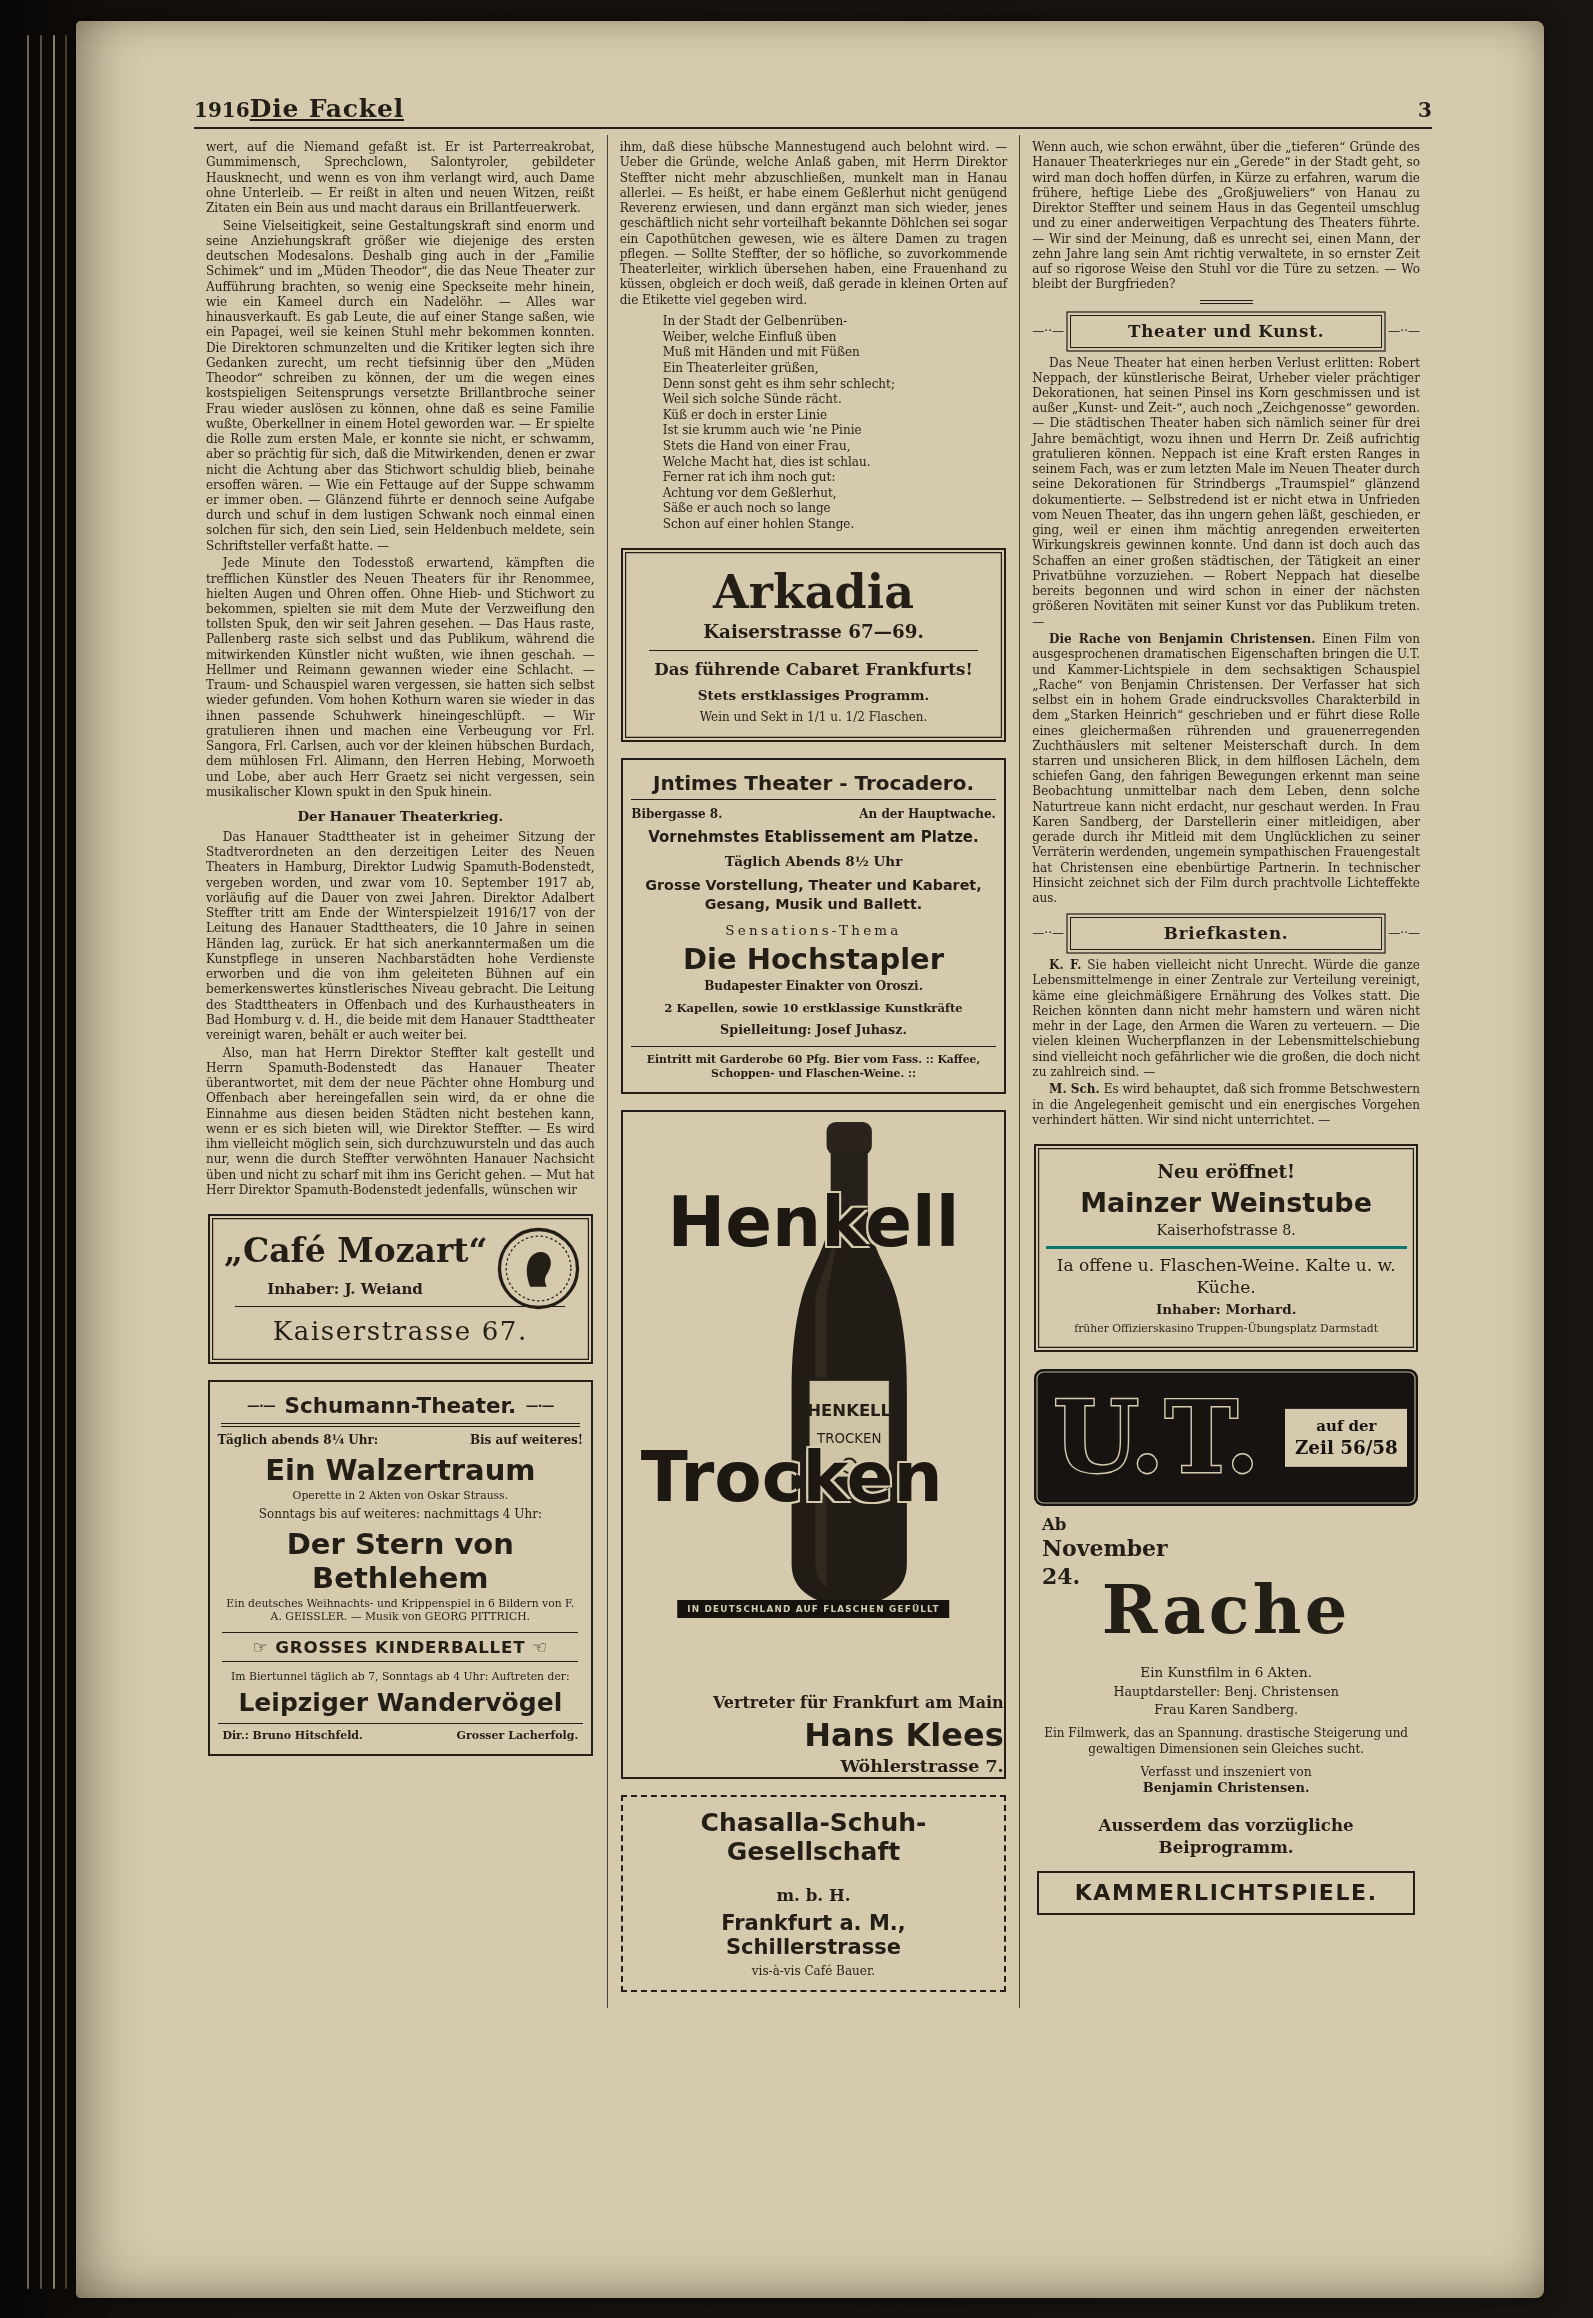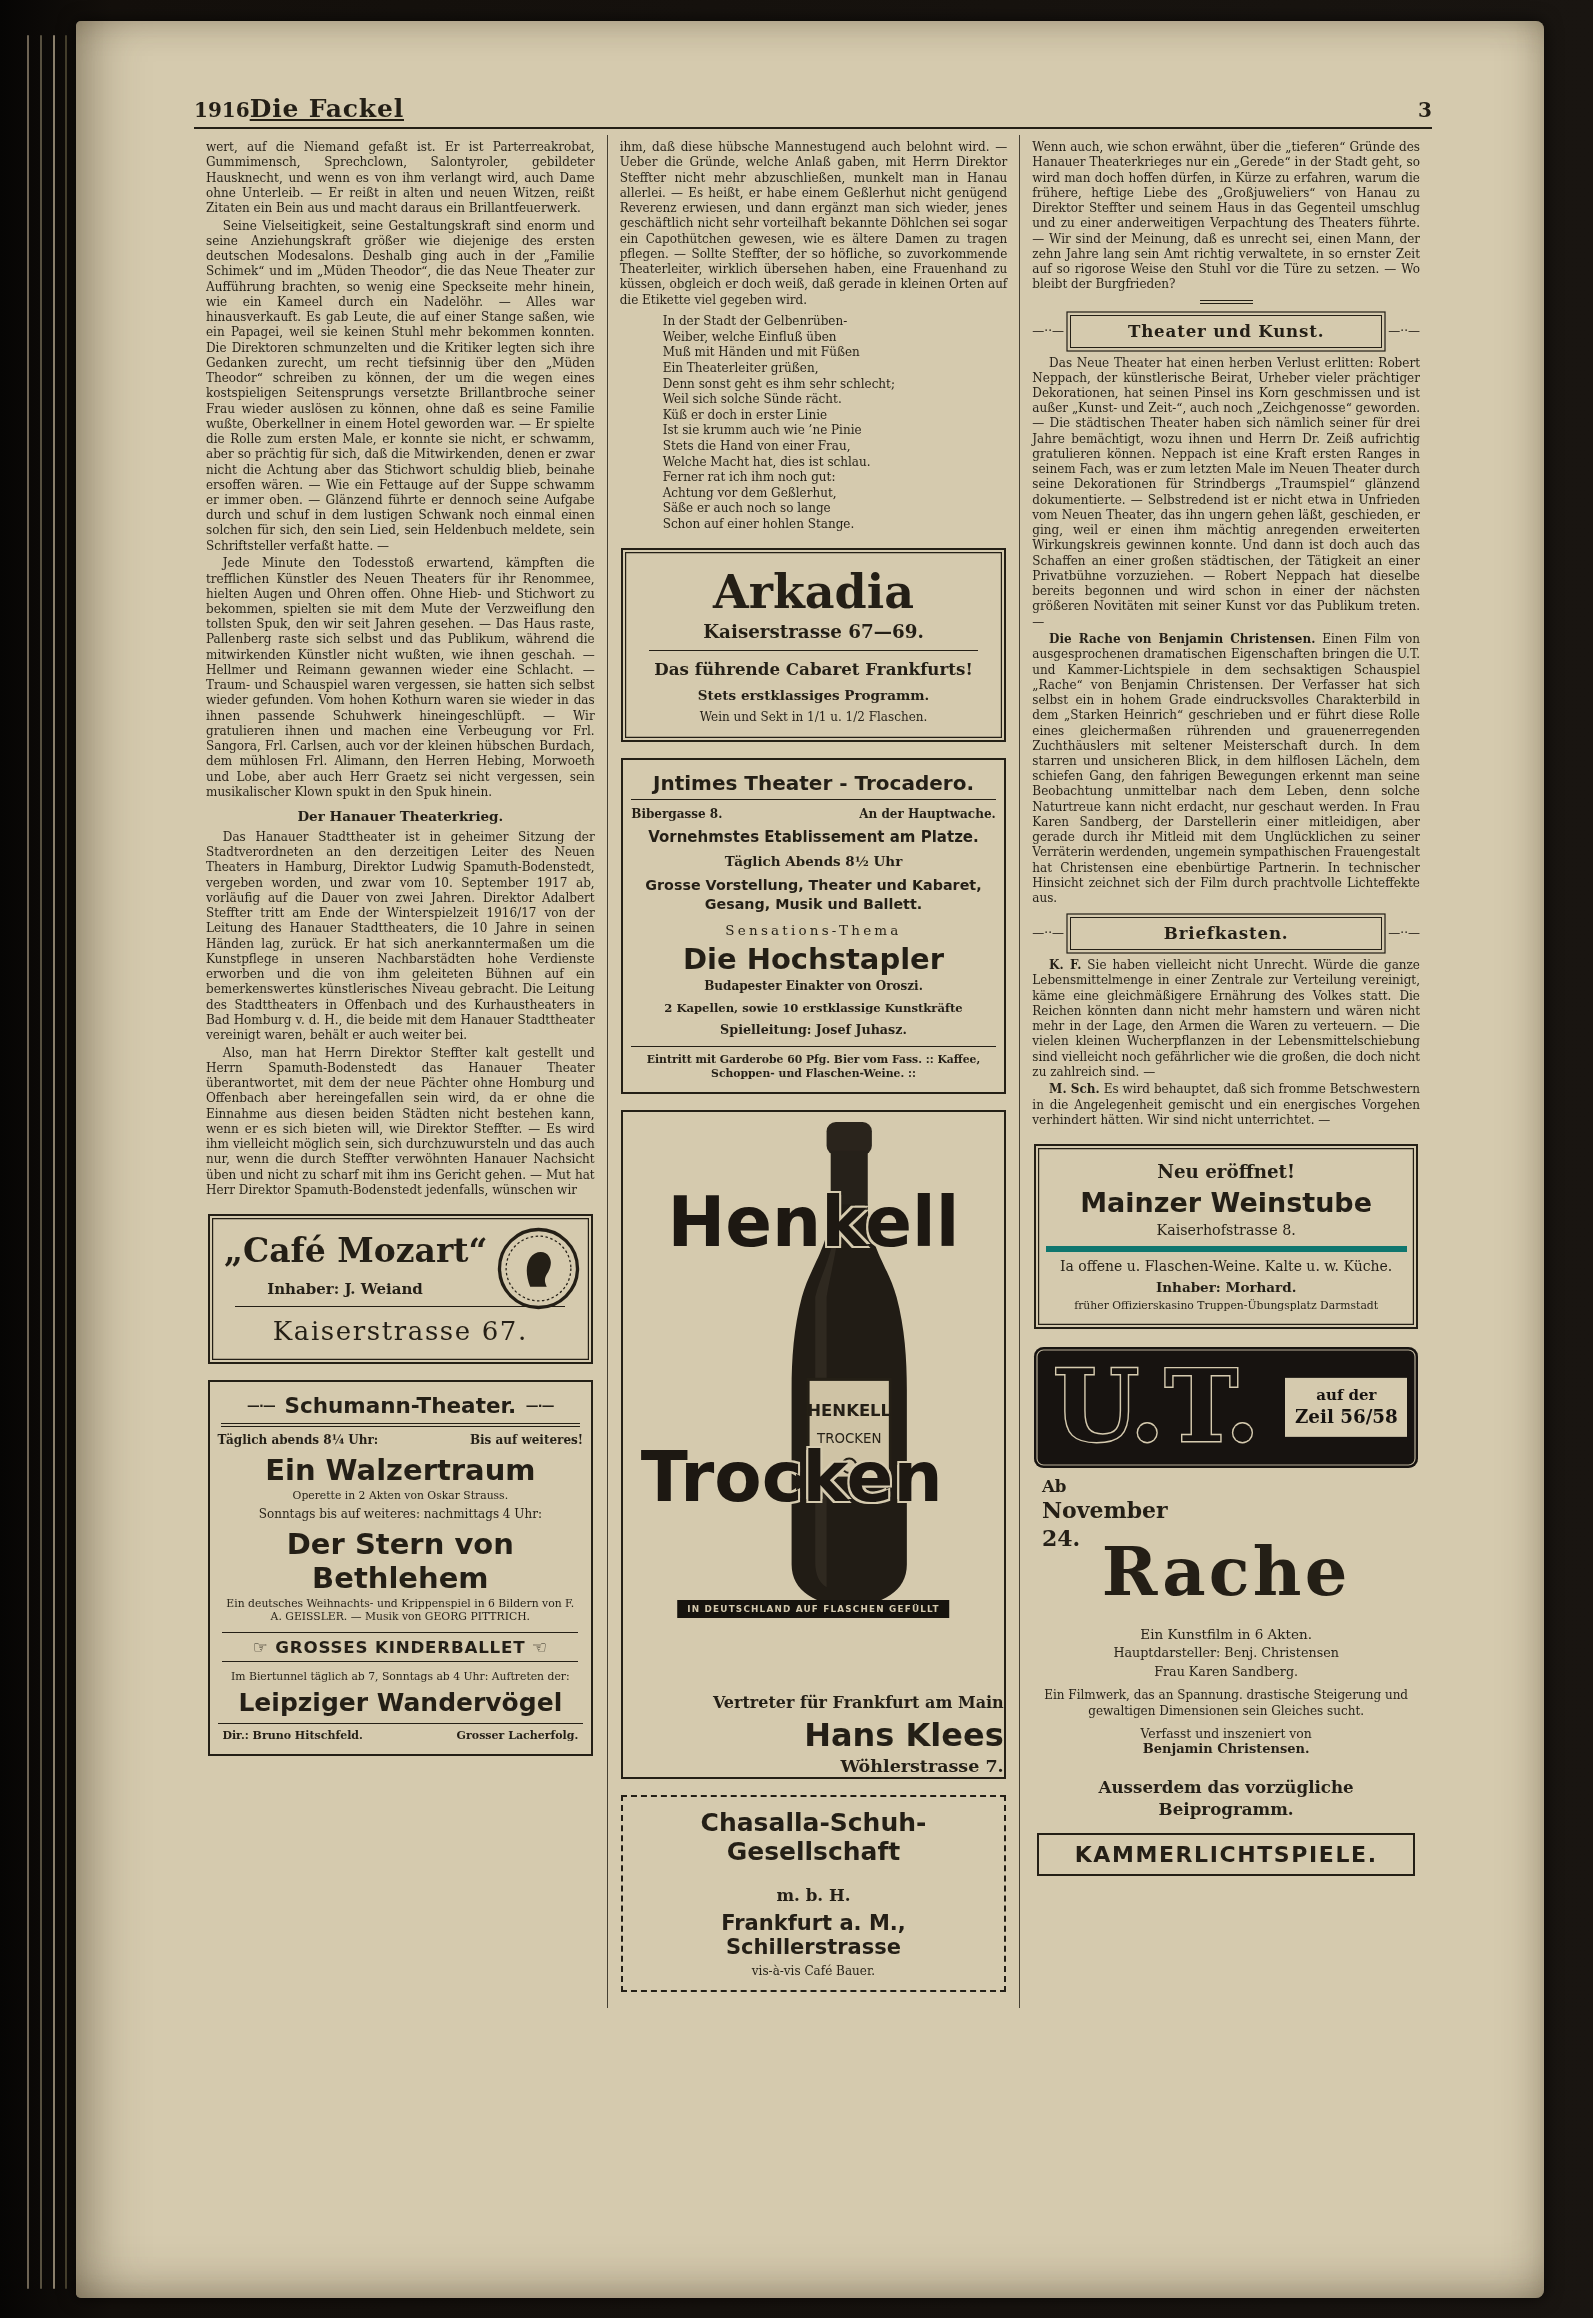--- a/index.html
+++ b/index.html
@@ -94,25 +94,25 @@
   .chas .l4 { font-size:12px; margin-top:4.8px; }
   
   .secbox-wrap { display:flex; align-items:center; gap:6.4px; margin:11px 0 8px; }
   .secbox-wrap .orn { font-size:12px; white-space:nowrap; }
   .secbox { flex:1; border:1.2px solid #241f16; box-shadow:0 0 0 2.4px #d5caae, 0 0 0 3.6px #241f16; padding:4.8px 3.2px;
             text-align:center; font-weight:bold; font-size:16.7px; letter-spacing:0.8px; }
   
   .wein .l1 { font-weight:bold; font-size:18.3px; }
   .wein .nm { font:bold 27px "DejaVu Sans", sans-serif; margin-top:3.2px; }
   .wein .ad1 { font-size:14.3px; margin-top:3.2px; }
-  .wein .l2 { font-size:14px; margin-top:6.4px; border-top:6px solid #0f766e; padding-top:6.4px; }
+  .wein .l2 { font-size:17px; margin-top:6.4px; border-top:3px solid #0f766e; padding-top:6.4px; }
   .wein .l3 { font-weight:bold; font-size:13.5px; margin-top:3.2px; }
   .wein .l4 { font-size:10.8px; margin-top:3.2px; }
   
-  .ut-banner { background:#171310; border-radius:9.6px; height:121px; position:relative; margin:17.5px 1.6px 8px;
+  .ut-banner { background:#171310; border-radius:9.6px; height:137px; position:relative; margin:17.5px 1.6px 8px;
                box-shadow: inset 0 0 0 2.4px #171310, inset 0 0 0 3.6px rgba(213,202,174,.85); display:flex; align-items:center; }
   .ut-banner svg { margin-left:11px; }
   .zeil { position:absolute; right:11px; top:50%; transform:translateY(-50%); background:#d5caae; color:#171310;
           padding:8px 9.6px; text-align:center; font-weight:bold; }
   .zeil .z1 { font-size:15px; }
   .zeil .z2 { font-size:18.3px; }
   .ut-body { text-align:center; padding:0 3.2px; }
   .ut-body .ab { text-align:left; font-weight:bold; padding-left:6.4px; }
   .ut-body .ab .a1 { font-size:16.7px; }
   .ut-body .ab .a2 { font-size:22px; }

